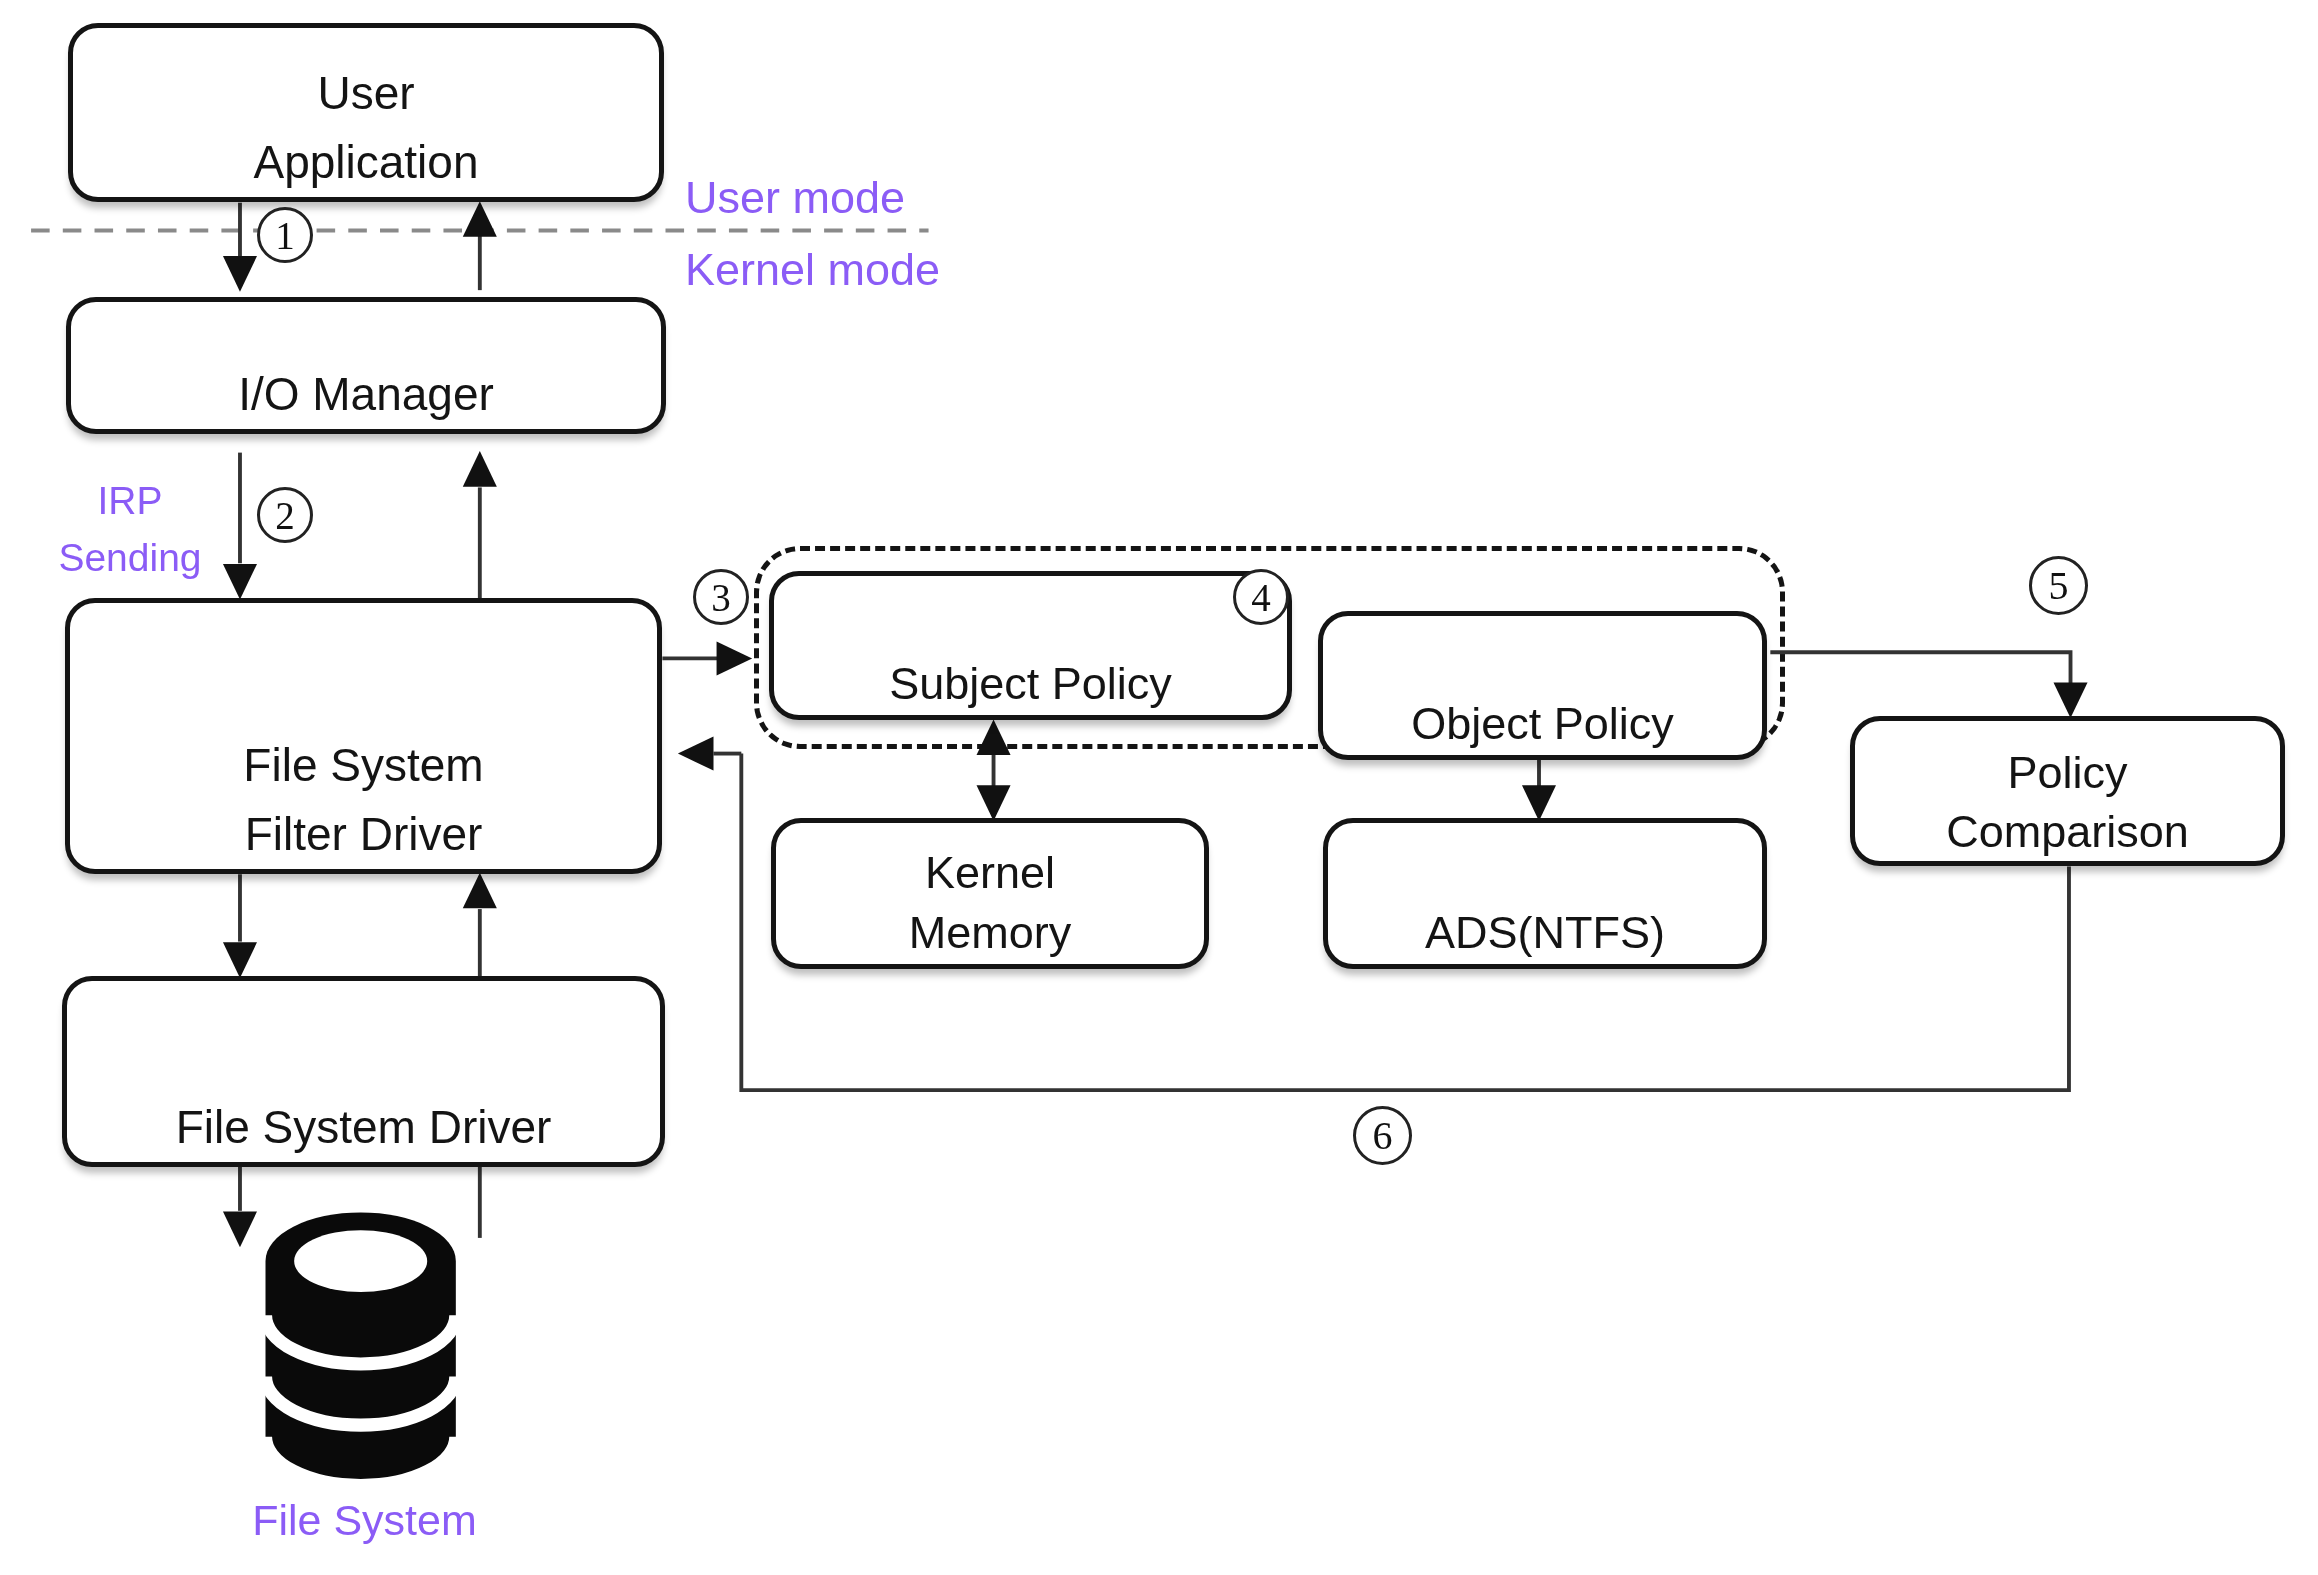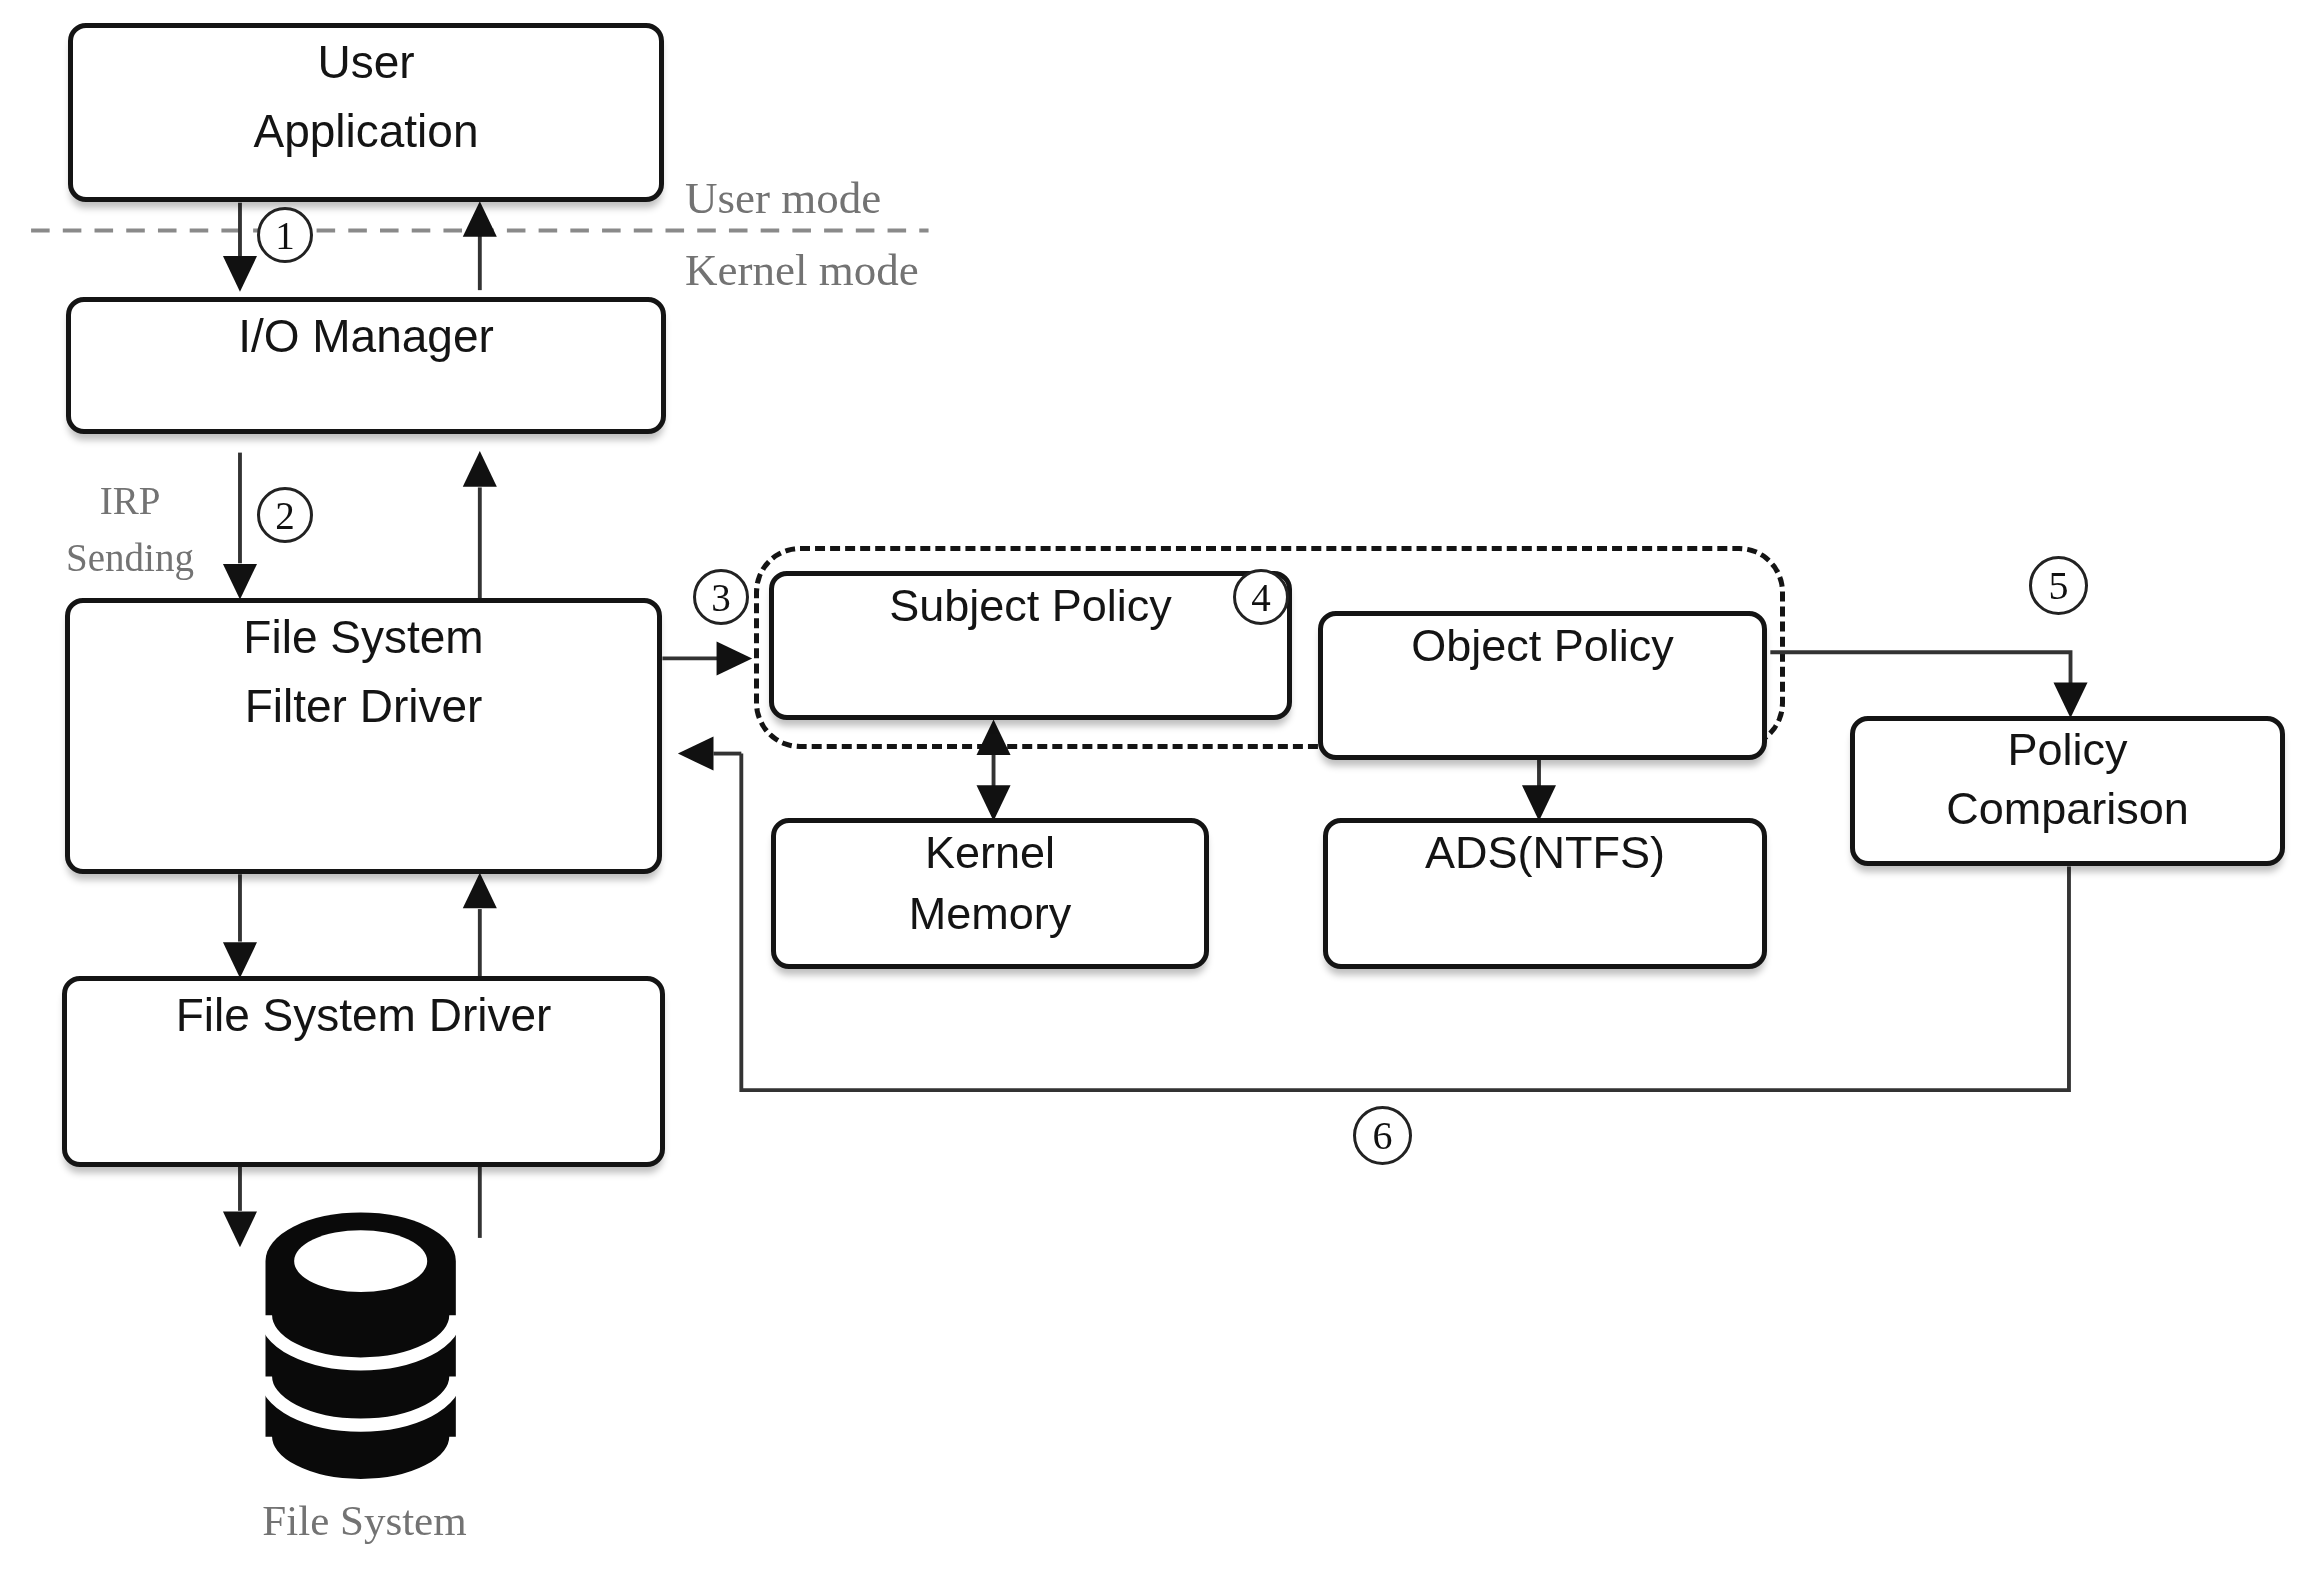--- a/index.html
+++ b/index.html
@@ -1,31 +1,31 @@
 <!DOCTYPE html>
 <html style="font-size:12.4px"><head>
 <meta charset="utf-8">
 <title>Filter Driver Architecture Diagram</title>
 <style>
   html,body{margin:0;padding:0;background:#fff;}
   .stage{position:relative;width:2319px;height:1576px;background:#ffffff;overflow:hidden;
          font-family:"Liberation Sans",sans-serif;}
   svg.wires{position:absolute;left:0;top:0;z-index:3;}
   .node{position:absolute;box-sizing:border-box;background:#ffffff;border:5.4px solid #141414;
-        border-radius:18px;display:flex;align-items:flex-start;justify-content:center;
+        border-radius:30px;display:flex;align-items:flex-end;justify-content:center;
         text-align:center;color:#141414;white-space:pre-line;z-index:4;
         font-family:"Liberation Sans",sans-serif;font-size:46px;line-height:1.5;
         box-shadow:0 7.7px 7px -2.3px rgba(0,0,0,.25);}
   .node.small{font-size:45px;line-height:1.35;}
   .dashed-frame{position:absolute;box-sizing:border-box;border:5.4px dashed #141414;
         border-radius:46px;background:transparent;z-index:2;}
   .badge{position:absolute;box-sizing:border-box;background:#ffffff;border:3.9px solid #222;
         border-radius:50%;display:flex;align-items:center;justify-content:center;
         font-family:"Liberation Serif",serif;color:#111;z-index:5;}
-  .slabel{position:absolute;font-family:Liberation Serif, serif;color:#737373;z-index:5;
+  .slabel{position:absolute;font-family:Liberation Sans, sans-serif;color:#8b5cf6;z-index:5;
         white-space:pre-line;}
 </style>
 </head>
 <body>
 
 <div class="stage">
 
   <div class="dashed-frame" style="left:754px;top:546px;width:1031px;height:203px;"></div>
 
   <svg class="wires" width="2319" height="1576" viewBox="0 0 2997 2037">

